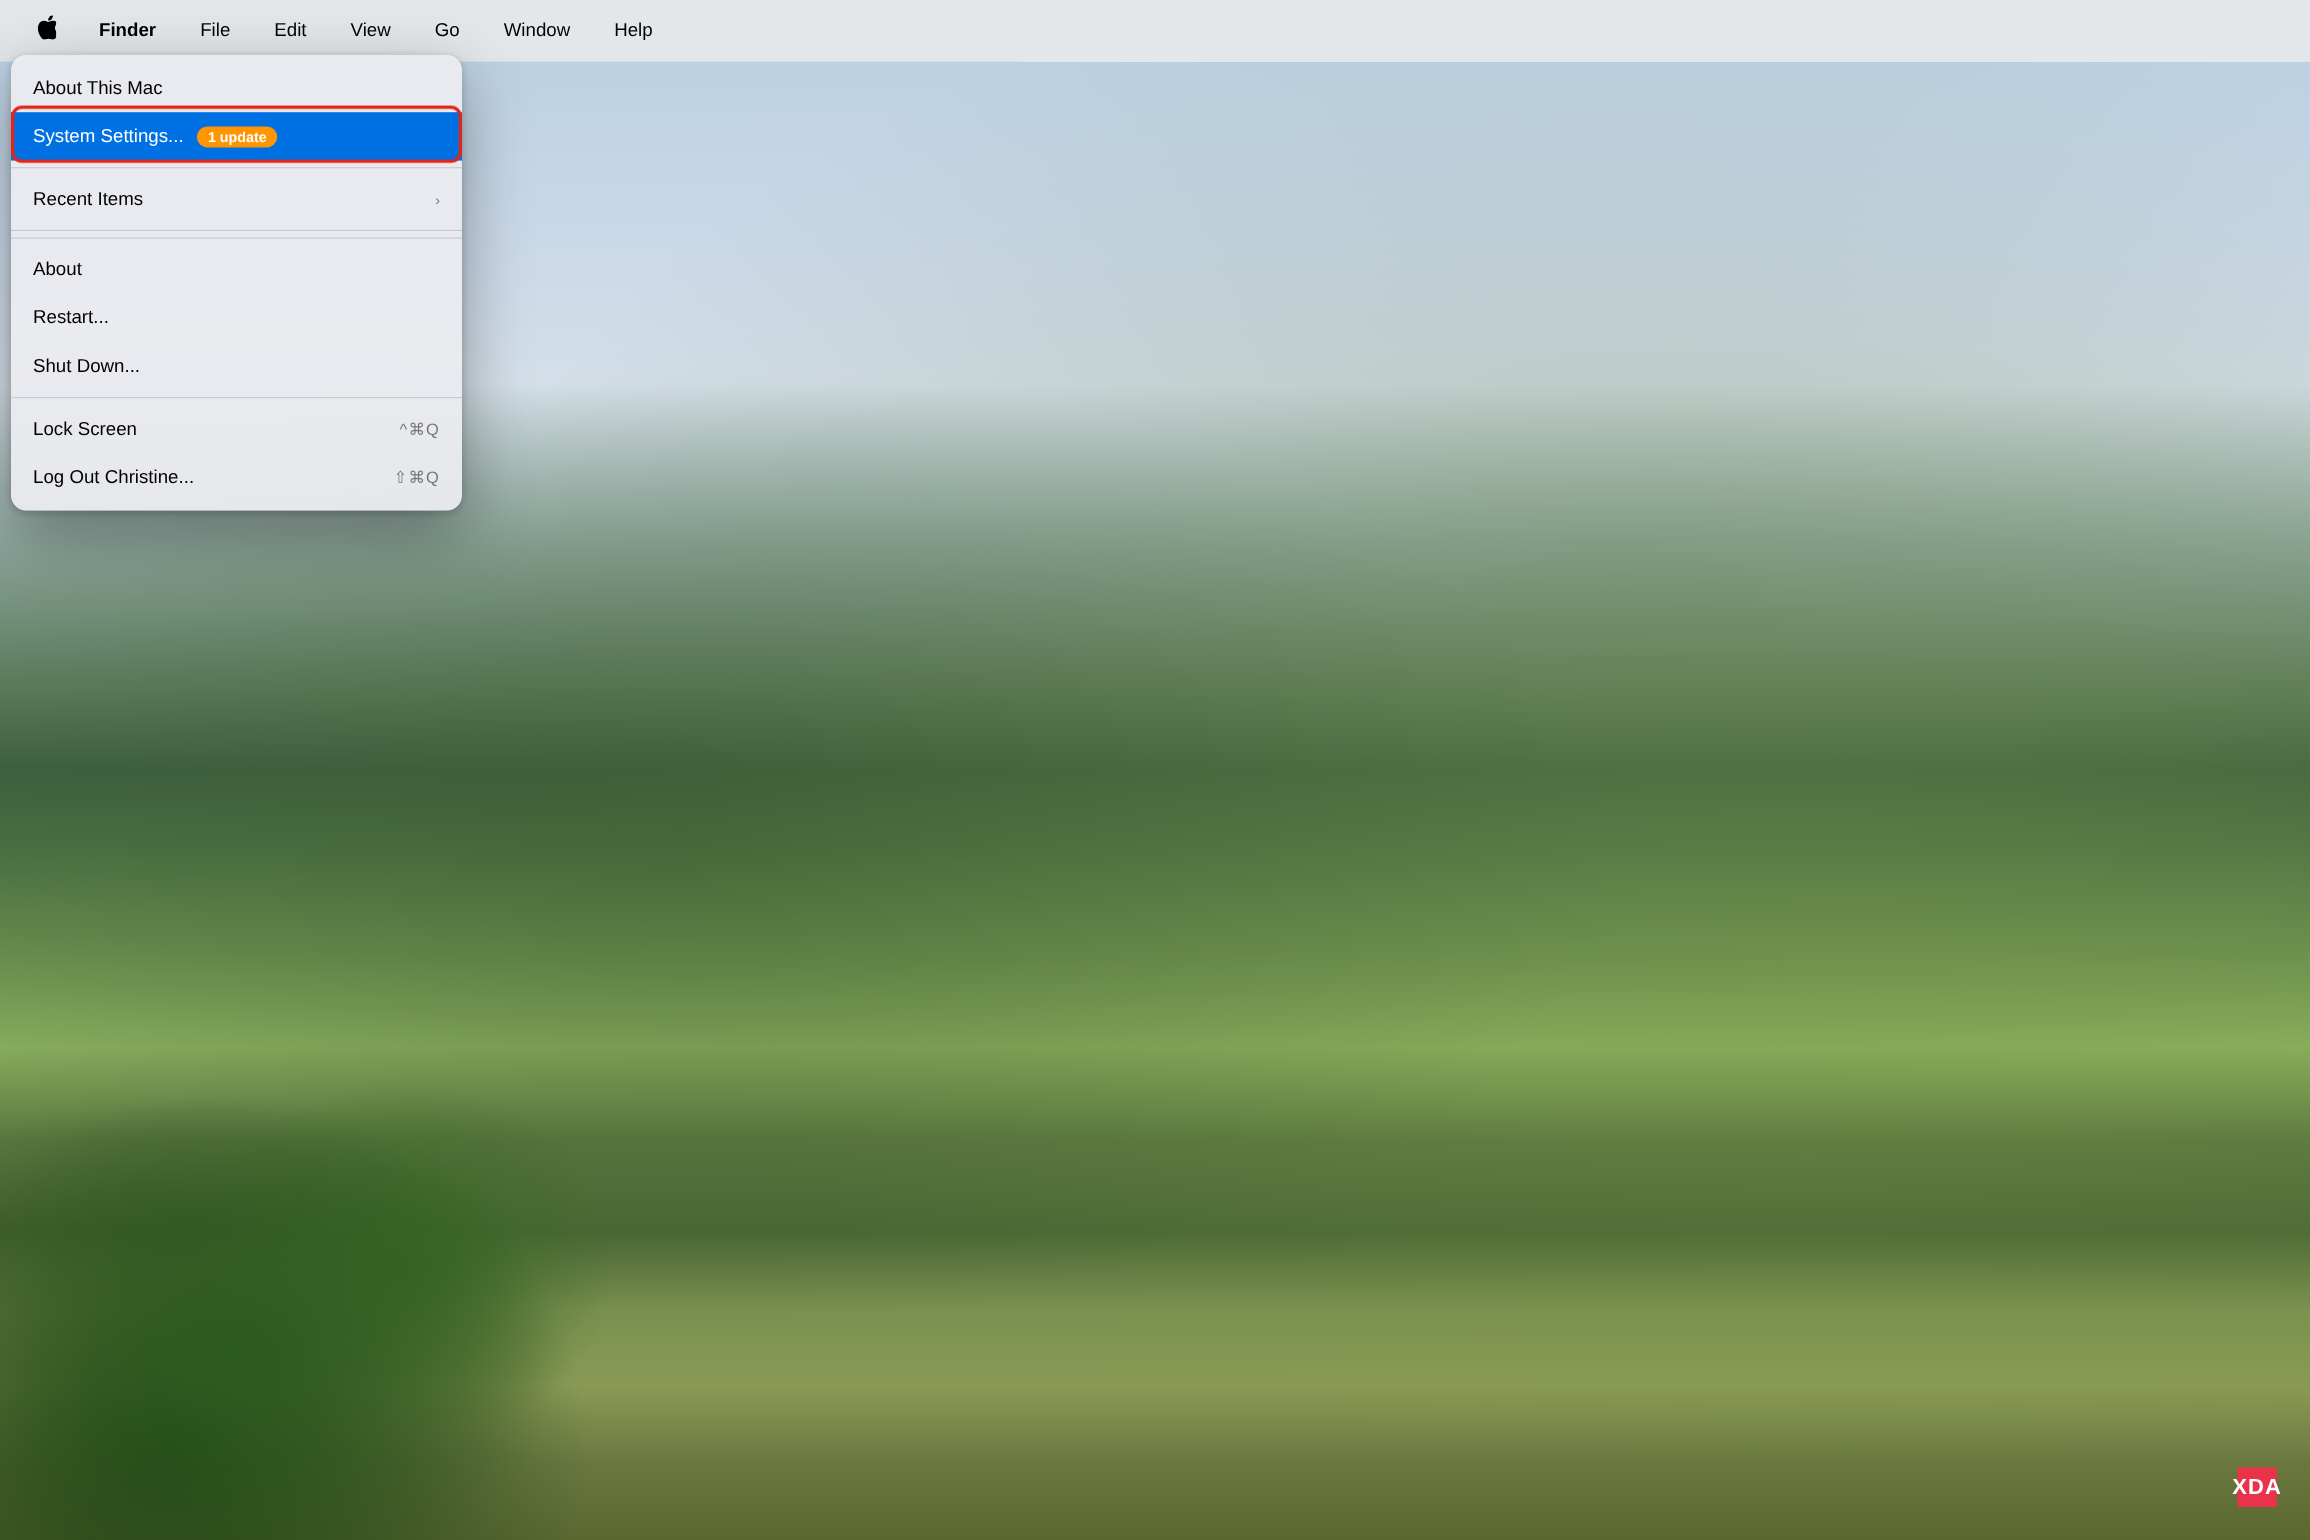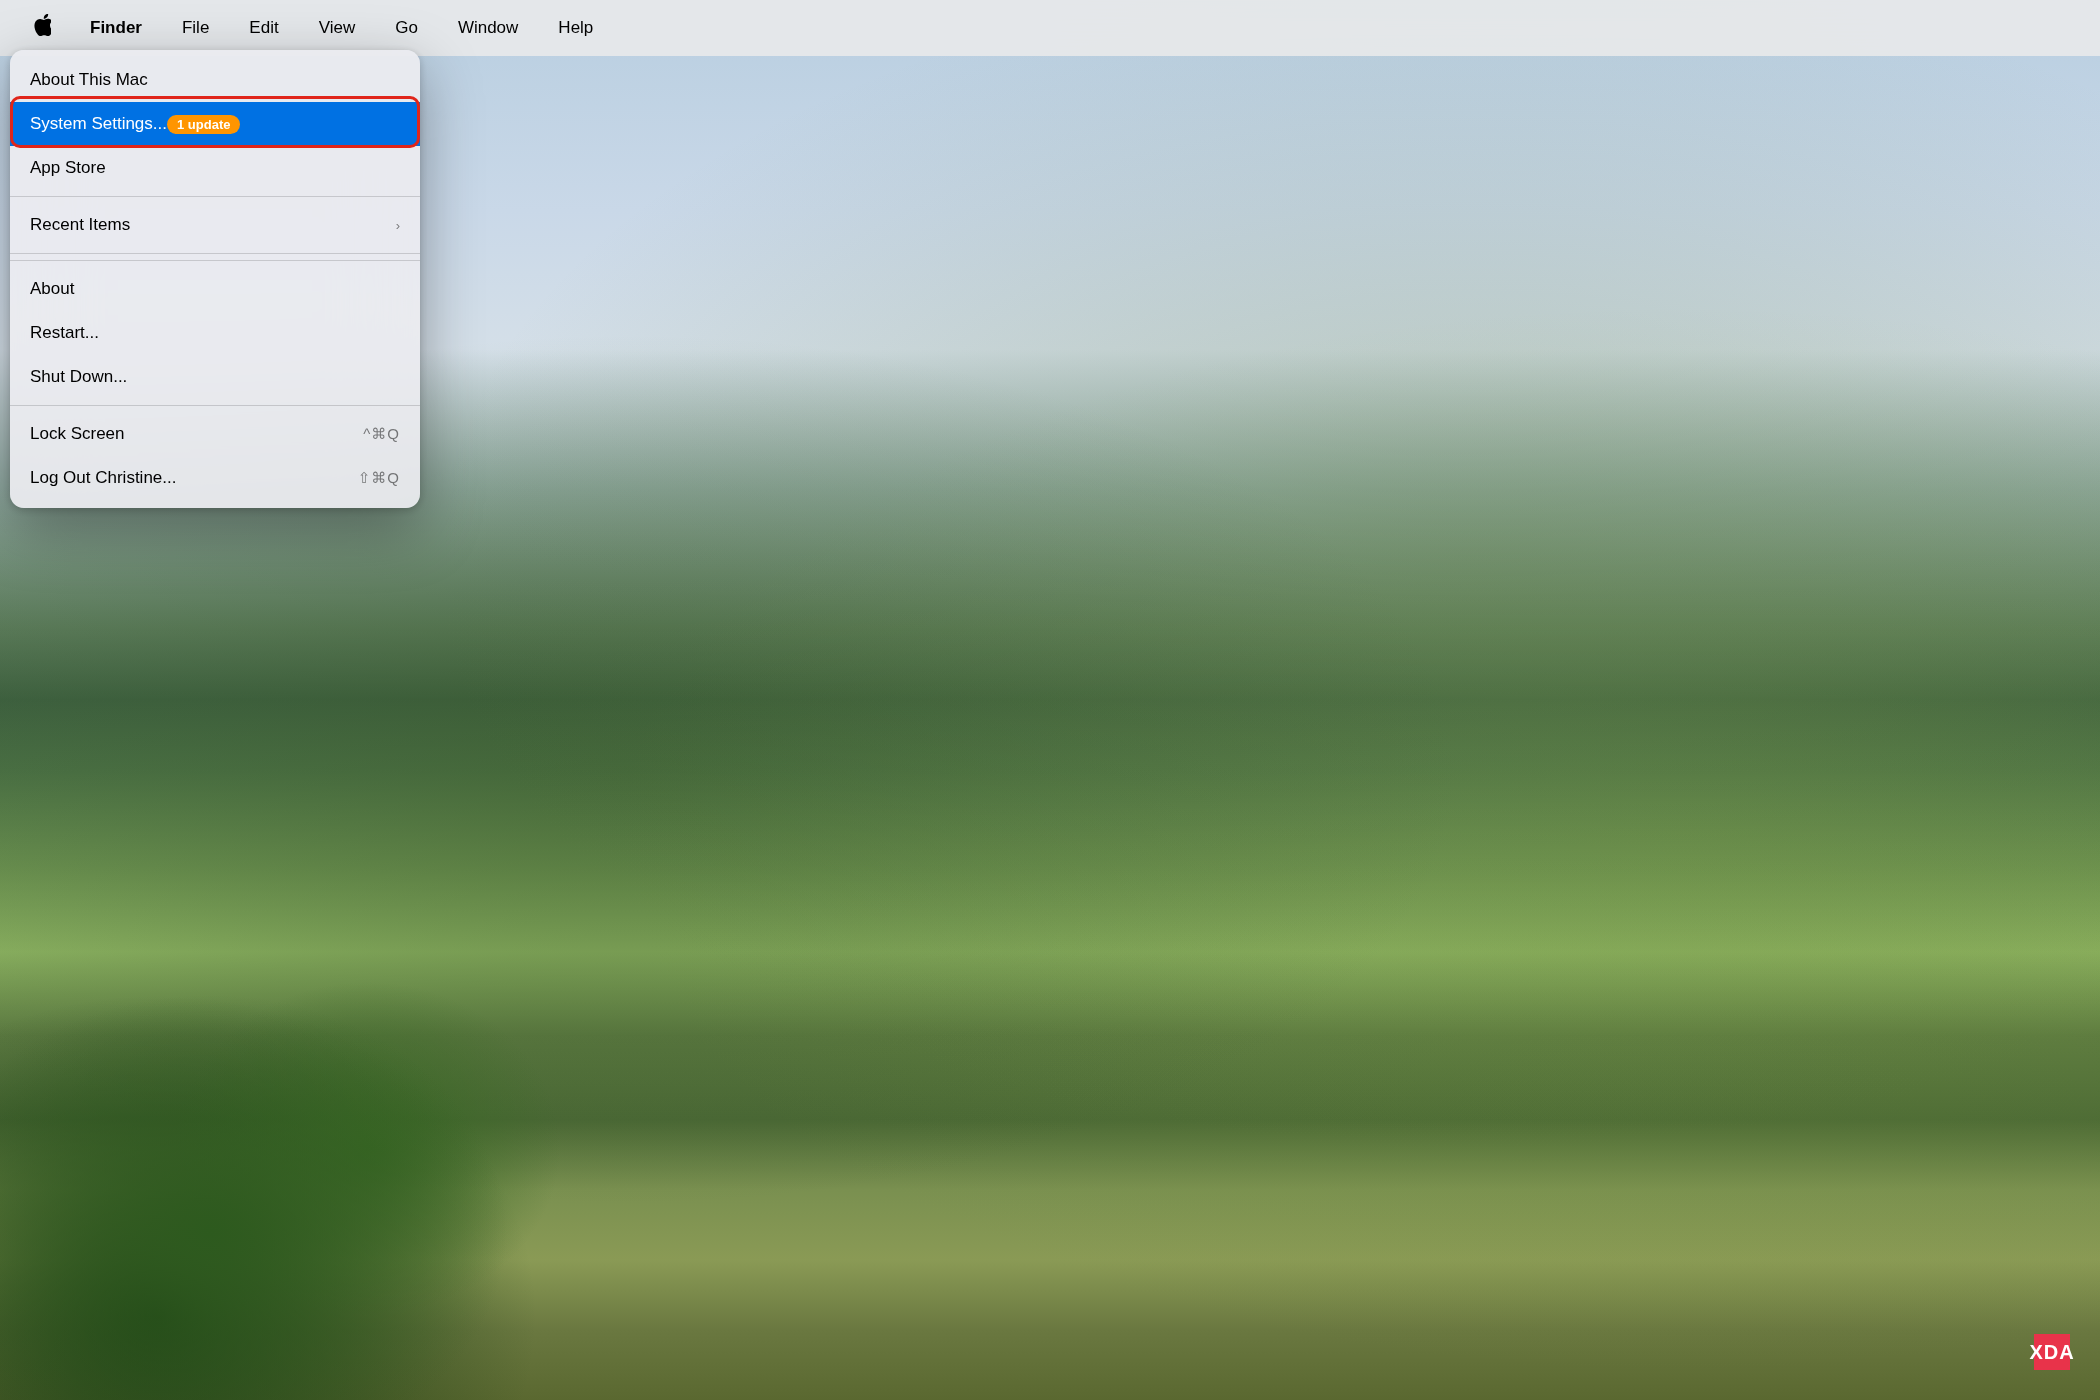--- a/index.html
+++ b/index.html
@@ -129,21 +129,21 @@
       letter-spacing: 1px;
     }
 
     .menu-item .arrow {
       margin-left: auto;
       font-size: 13px;
       color: rgba(0,0,0,0.5);
     }
 
     .menu-item .update-badge {
-      margin-left: 0;
+      margin-left: 12px;
       background: #ff9500;
       color: white;
       font-size: 13px;
       font-weight: 600;
       padding: 2px 10px;
       border-radius: 20px;
       white-space: nowrap;
     }
 
     .menu-divider {
@@ -231,23 +231,20 @@
 
   <div class="menu-item">
     <span>About This Mac</span>
   </div>
 
   <div class="menu-item highlighted">
     <span>System Settings...</span>
     <span class="update-badge">1 update</span>
   </div>
 
-  <div class="menu-item">
-    <span>App Store</span>
-  </div>
 
   <div class="menu-divider"></div>
 
   <div class="menu-item">
     <span>Recent Items</span>
     <span class="arrow">›</span>
   </div>
 
   <div class="menu-divider"></div>
 

